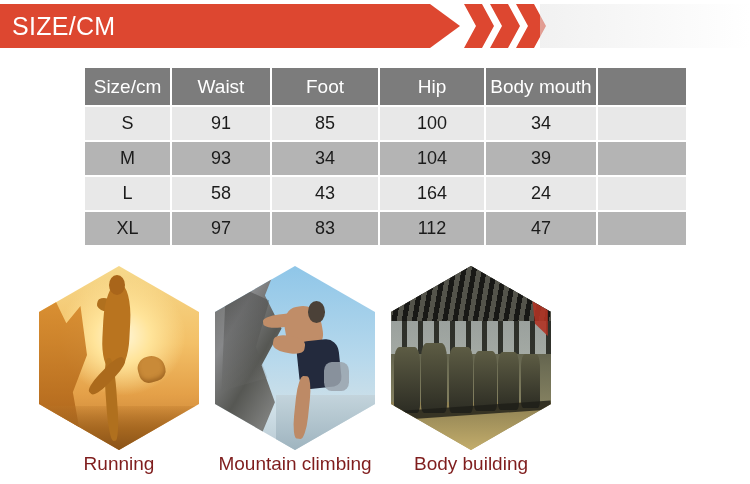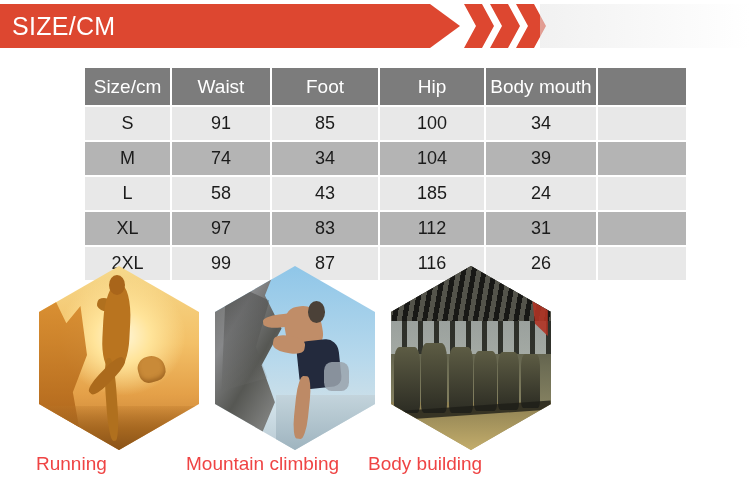--- a/index.html
+++ b/index.html
@@ -415,22 +415,23 @@
     background: #cb9f78;
     border-radius: 36%;
     transform: rotate(-12deg);
   }
 
   .hex-label {
     position: absolute;
     left: 0;
     top: 191px;
     width: 166px;
+    text-align: center;
     font-size: 19px;
-    color: #ef4444;
+    color: #7f1d1d;
     white-space: nowrap;
     font-weight: 400;
   }
   .hex-item.i1 .hex-label { left: -26px; width: 218px; }
   .hex-item.i2 .hex-label { left: -20px; width: 206px; }
 </style>
 </head>
 <body>
 
 <div class="header-banner">
@@ -466,48 +467,40 @@
       <tr class="row-light">
         <td>S</td>
         <td>91</td>
         <td>85</td>
         <td>100</td>
         <td>34</td>
         <td></td>
       </tr>
       <tr class="row-dark">
         <td>M</td>
-        <td>74</td>
+        <td>93</td>
         <td>34</td>
         <td>104</td>
         <td>39</td>
         <td></td>
       </tr>
       <tr class="row-light">
         <td>L</td>
         <td>58</td>
         <td>43</td>
-        <td>185</td>
+        <td>164</td>
         <td>24</td>
         <td></td>
       </tr>
       <tr class="row-dark">
         <td>XL</td>
         <td>97</td>
         <td>83</td>
         <td>112</td>
-        <td>31</td>
-        <td></td>
-      </tr>
-      <tr class="row-light">
-        <td>2XL</td>
-        <td>99</td>
-        <td>87</td>
-        <td>116</td>
-        <td>26</td>
+        <td>47</td>
         <td></td>
       </tr>
     </tbody>
   </table>
 </div>
 
 <div class="gallery">
 
   <div class="hex-item i0">
     <div class="hex">

